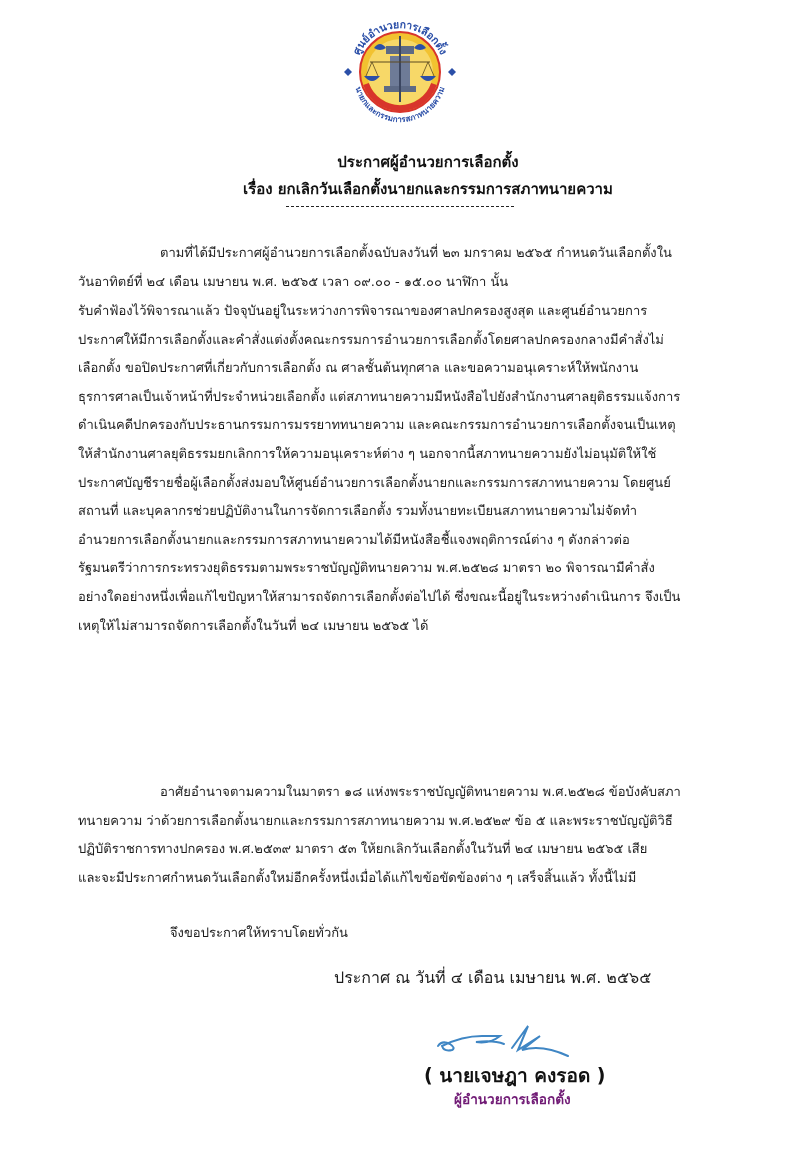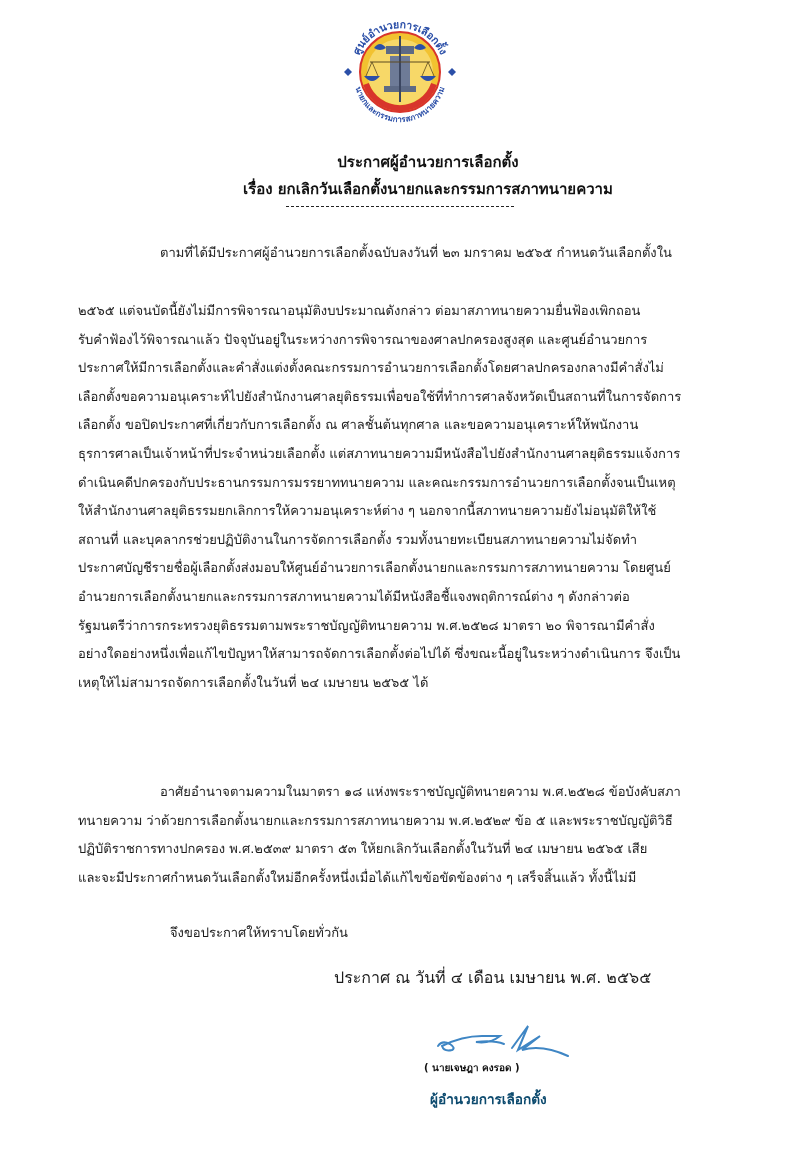--- a/index.html
+++ b/index.html
@@ -29,24 +29,24 @@
   .ind { padding-left: 82px; }
   .p1 { top: 231px; }
   .p2 { top: 289px; }
   .p3 { top: 770px; }
   .p4 { top: 911px; left: 170px; }
   .dated {
     position: absolute; top: 965px; left: 334px; font-size: 16px; color: #1c1c1c;
   }
   .signature { position: absolute; left: 430px; top: 1018px; width: 150px; height: 40px; }
   .signer-name {
-    position: absolute; top: 1060px; left: 424px; font-size: 10px; font-weight: bold; color: #111;
+    position: absolute; top: 1060px; left: 424px; font-size: 19px; font-weight: bold; color: #111;
   }
   .signer-title {
-    position: absolute; top: 1088px; left: 430px; font-size: 13.6px; font-weight: bold; color: #0c4a6e;
+    position: absolute; top: 1088px; left: 454px; font-size: 13.6px; font-weight: bold; color: #701a75;
   }
 </style>
 </head>
 <body>
 
 <div class="logo">
   <svg viewBox="0 0 132 124" width="132" height="124">
     <defs>
       <path id="arcTop" d="M 22 66 A 44 44 0 0 1 110 66"></path>
       <path id="arcBot" d="M 20 70 A 46 46 0 0 0 112 70"></path>
@@ -83,33 +83,32 @@
     </text>
   </svg>
 </div>
 
 <div class="title t1">ประกาศผู้อำนวยการเลือกตั้ง</div>
 <div class="title t2">เรื่อง ยกเลิกวันเลือกตั้งนายกและกรรมการสภาทนายความ</div>
 <div class="rule"></div>
 
 <div class="para p1">
   <span class="line ind">ตามที่ได้มีประกาศผู้อำนวยการเลือกตั้งฉบับลงวันที่ ๒๓ มกราคม ๒๕๖๕ กำหนดวันเลือกตั้งใน</span>
+  <span class="line">วันอาทิตย์ที่  ๒๔  เดือน เมษายน พ.ศ. ๒๕๖๕ เวลา ๐๙.๐๐ - ๑๕.๐๐ นาฬิกา นั้น</span>
 </div>
 
 <div class="para p2">
-  <span class="line">๒๕๖๕ แต่จนบัดนี้ยังไม่มีการพิจารณาอนุมัติงบประมาณดังกล่าว ต่อมาสภาทนายความยื่นฟ้องเพิกถอน</span>
   <span class="line">รับคำฟ้องไว้พิจารณาแล้ว ปัจจุบันอยู่ในระหว่างการพิจารณาของศาลปกครองสูงสุด และศูนย์อำนวยการ</span>
   <span class="line">ประกาศให้มีการเลือกตั้งและคำสั่งแต่งตั้งคณะกรรมการอำนวยการเลือกตั้งโดยศาลปกครองกลางมีคำสั่งไม่</span>
-  <span class="line">เลือกตั้งขอความอนุเคราะห์ไปยังสำนักงานศาลยุติธรรมเพื่อขอใช้ที่ทำการศาลจังหวัดเป็นสถานที่ในการจัดการ</span>
   <span class="line">เลือกตั้ง ขอปิดประกาศที่เกี่ยวกับการเลือกตั้ง ณ  ศาลชั้นต้นทุกศาล และขอความอนุเคราะห์ให้พนักงาน</span>
   <span class="line">ธุรการศาลเป็นเจ้าหน้าที่ประจำหน่วยเลือกตั้ง แต่สภาทนายความมีหนังสือไปยังสำนักงานศาลยุติธรรมแจ้งการ</span>
   <span class="line">ดำเนินคดีปกครองกับประธานกรรมการมรรยาททนายความ และคณะกรรมการอำนวยการเลือกตั้งจนเป็นเหตุ</span>
   <span class="line">ให้สำนักงานศาลยุติธรรมยกเลิกการให้ความอนุเคราะห์ต่าง ๆ นอกจากนี้สภาทนายความยังไม่อนุมัติให้ใช้</span>
+  <span class="line">ประกาศบัญชีรายชื่อผู้เลือกตั้งส่งมอบให้ศูนย์อำนวยการเลือกตั้งนายกและกรรมการสภาทนายความ โดยศูนย์</span>
   <span class="line">สถานที่ และบุคลากรช่วยปฏิบัติงานในการจัดการเลือกตั้ง รวมทั้งนายทะเบียนสภาทนายความไม่จัดทำ</span>
-  <span class="line">ประกาศบัญชีรายชื่อผู้เลือกตั้งส่งมอบให้ศูนย์อำนวยการเลือกตั้งนายกและกรรมการสภาทนายความ โดยศูนย์</span>
   <span class="line">อำนวยการเลือกตั้งนายกและกรรมการสภาทนายความได้มีหนังสือชี้แจงพฤติการณ์ต่าง ๆ ดังกล่าวต่อ</span>
   <span class="line">รัฐมนตรีว่าการกระทรวงยุติธรรมตามพระราชบัญญัติทนายความ พ.ศ.๒๕๒๘ มาตรา ๒๐ พิจารณามีคำสั่ง</span>
   <span class="line">อย่างใดอย่างหนึ่งเพื่อแก้ไขปัญหาให้สามารถจัดการเลือกตั้งต่อไปได้ ซึ่งขณะนี้อยู่ในระหว่างดำเนินการ จึงเป็น</span>
   <span class="line">เหตุให้ไม่สามารถจัดการเลือกตั้งในวันที่ ๒๔ เมษายน ๒๕๖๕ ได้</span>
 </div>
 
 <div class="para p3">
   <span class="line ind">อาศัยอำนาจตามความในมาตรา ๑๘ แห่งพระราชบัญญัติทนายความ พ.ศ.๒๕๒๘ ข้อบังคับสภา</span>
   <span class="line">ทนายความ ว่าด้วยการเลือกตั้งนายกและกรรมการสภาทนายความ พ.ศ.๒๕๒๙ ข้อ ๕ และพระราชบัญญัติวิธี</span>
   <span class="line">ปฏิบัติราชการทางปกครอง พ.ศ.๒๕๓๙ มาตรา ๕๓ ให้ยกเลิกวันเลือกตั้งในวันที่ ๒๔ เมษายน ๒๕๖๕ เสีย</span>

